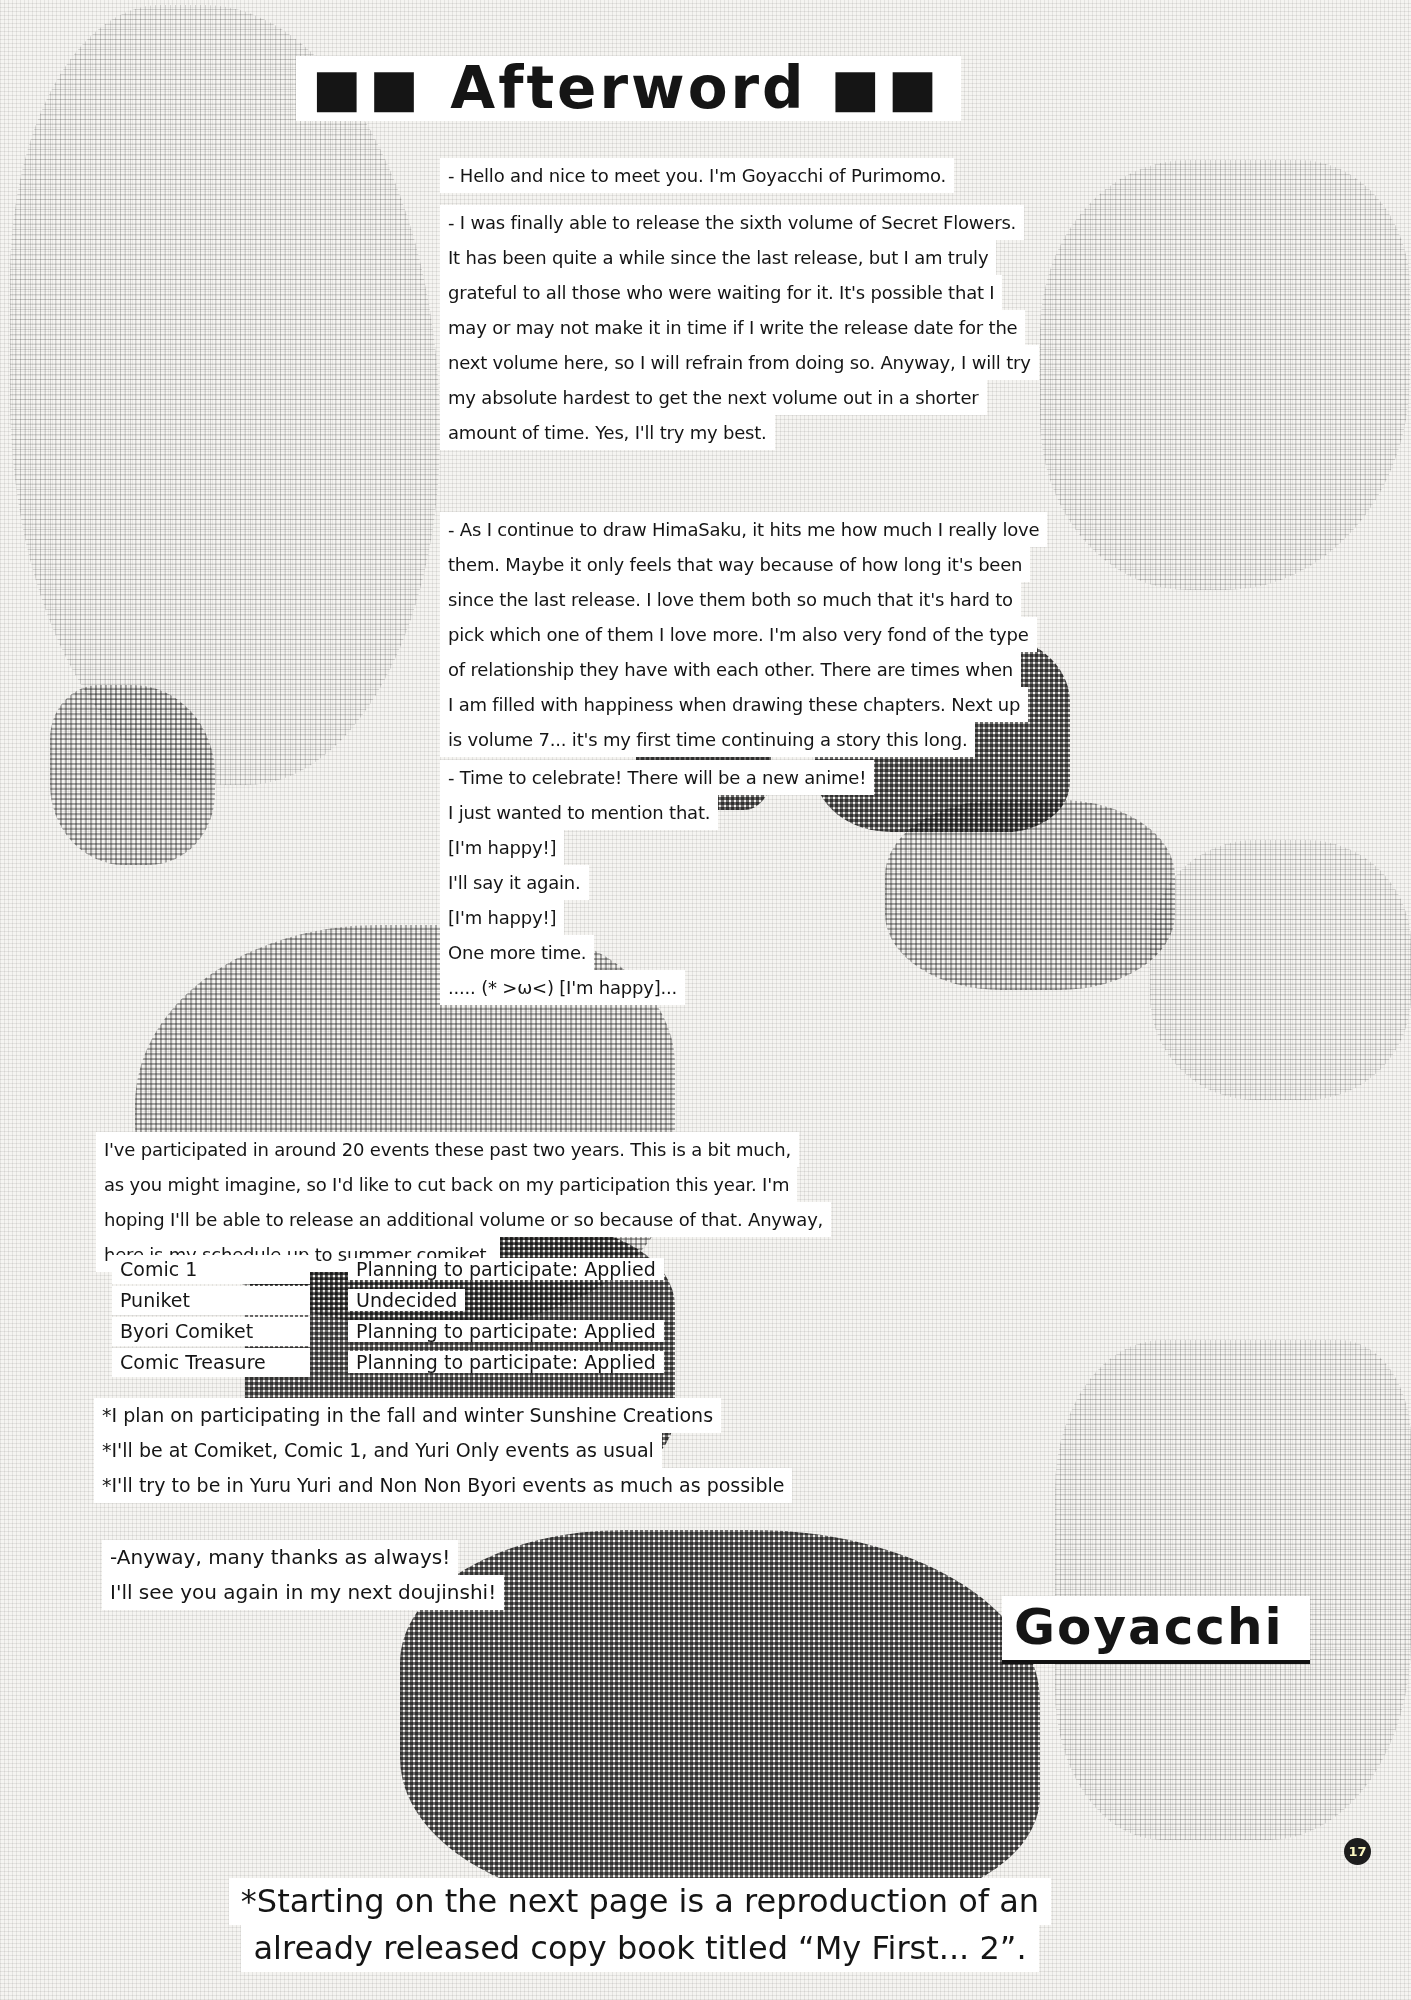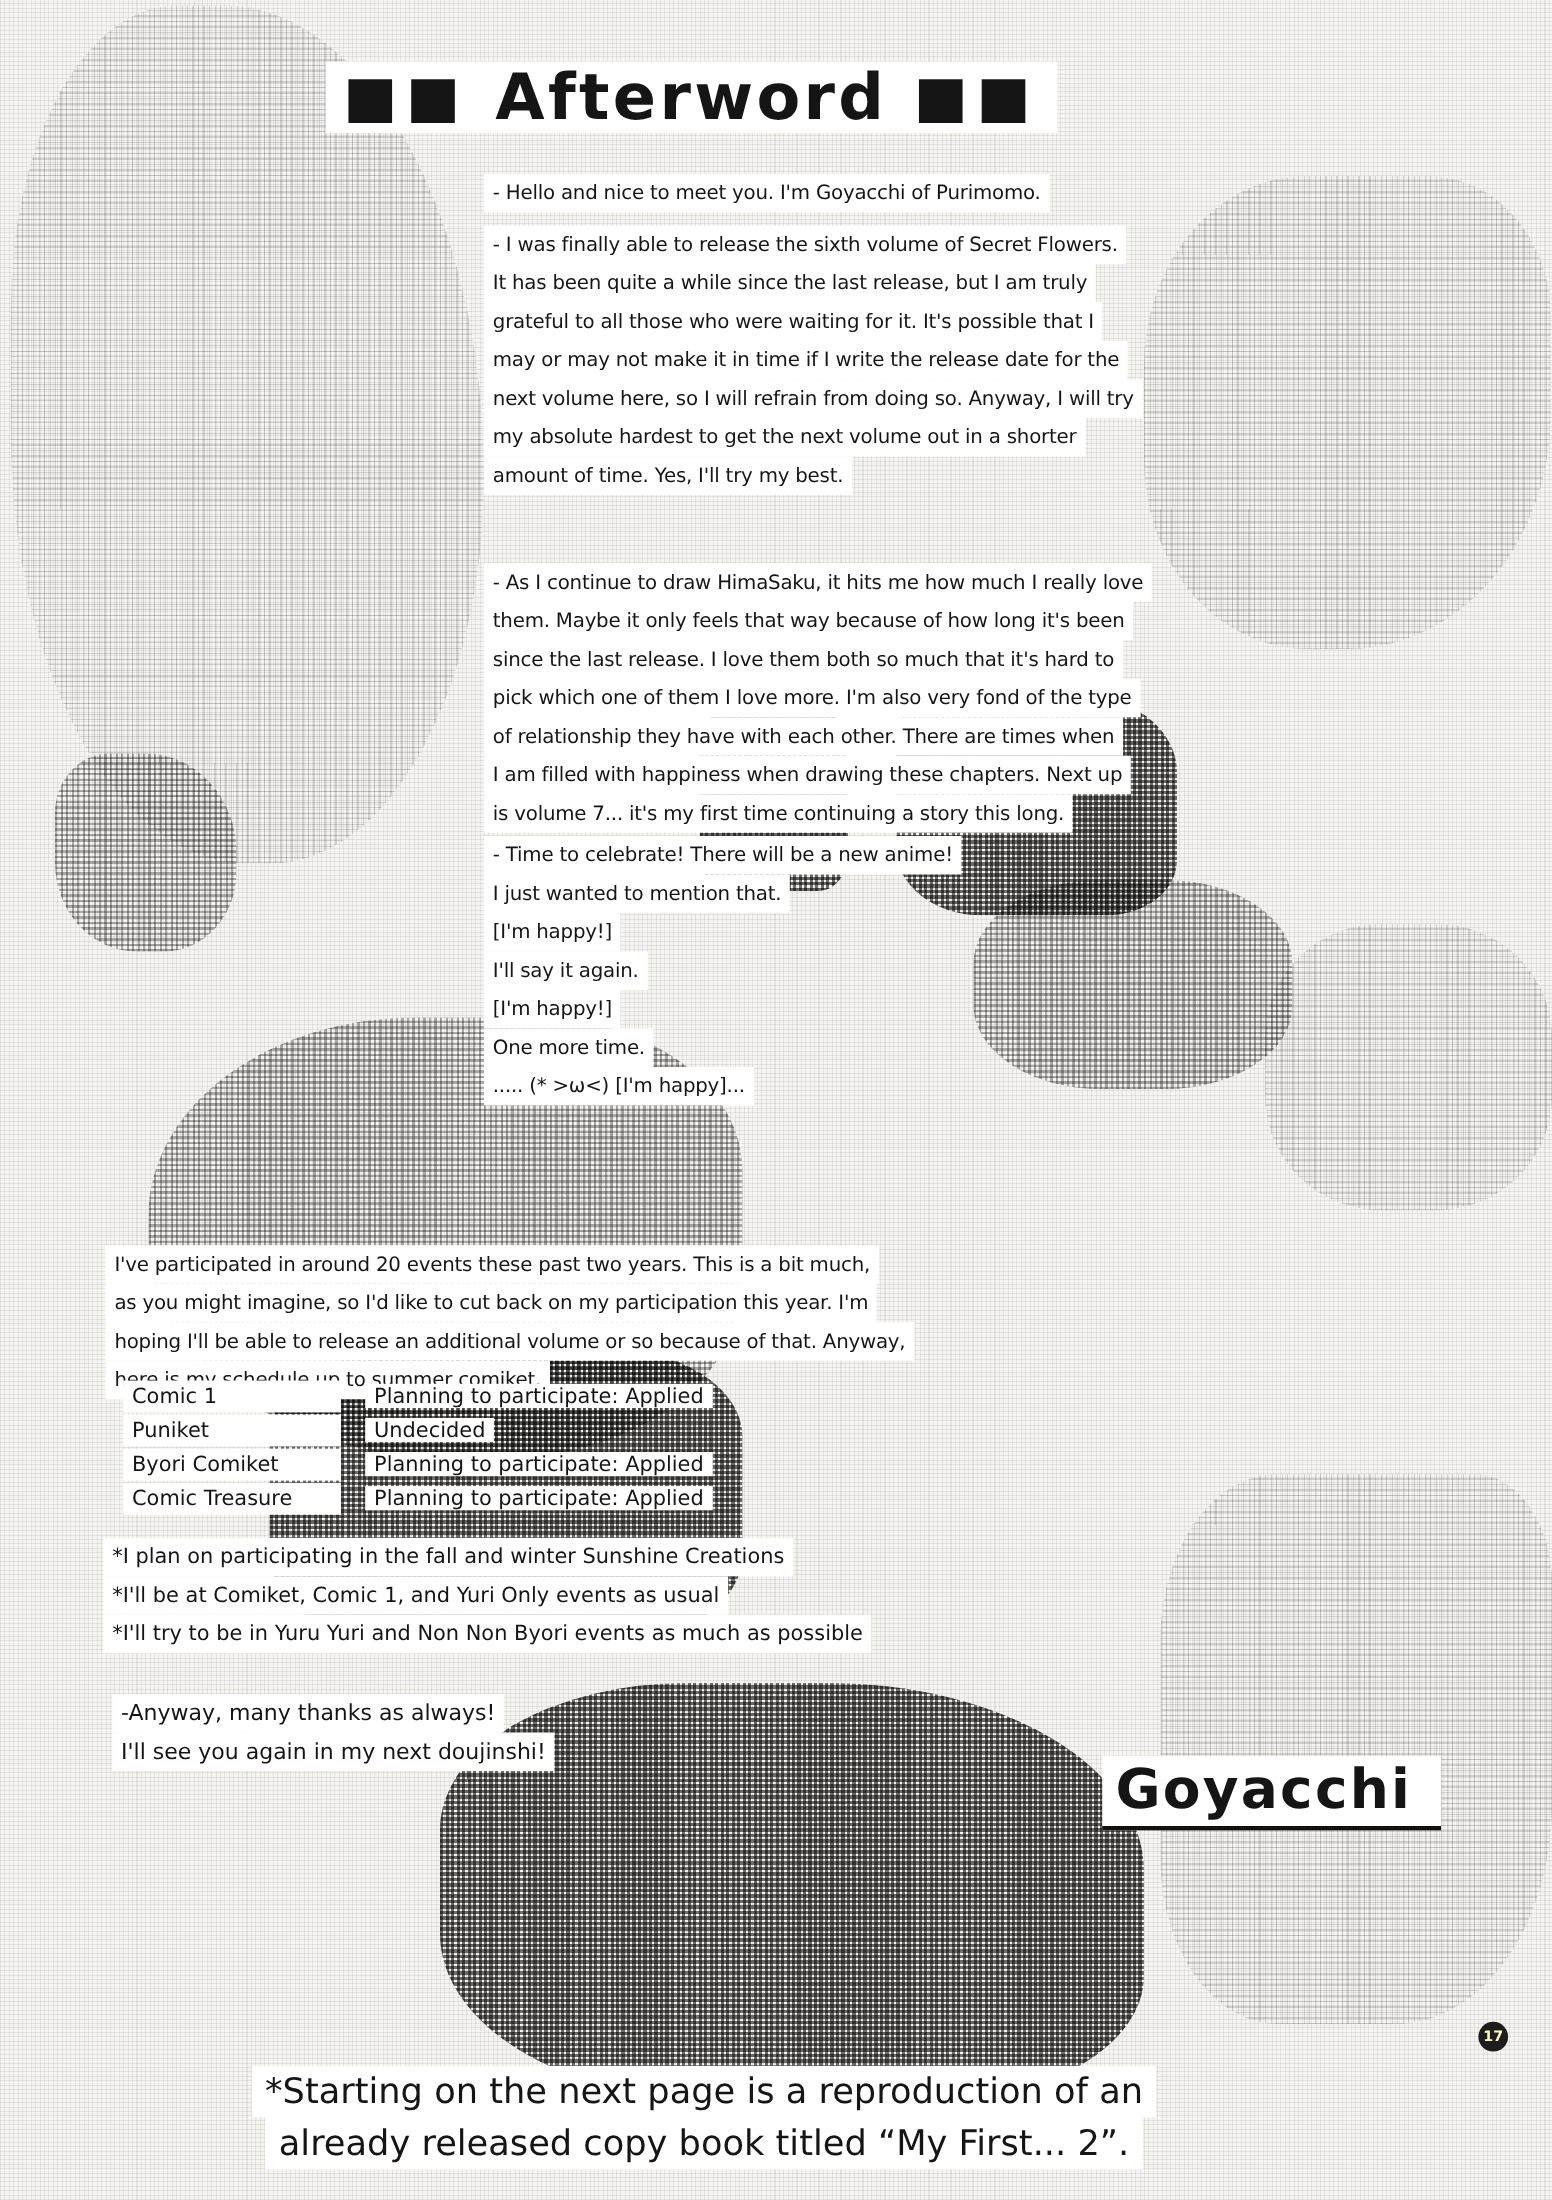--- a/index.html
+++ b/index.html
@@ -68,21 +68,21 @@
   .para1 { left:440px; top:158px; }
   .para2 { left:440px; top:205px; }
   .para3 { left:440px; top:512px; }
   .para4 { left:440px; top:760px; }
   .para5 { left:96px;  top:1132px; }
 
   .schedule { left:112px; top:1255px; font-size:19px; }
   .schedule .row { line-height:29px; margin-bottom:2px; white-space:nowrap; }
   .schedule .event {
     display:inline-block; min-width:182px;
-    background:#fff; padding:0 8px; margin-right:16px;
+    background:#fff; padding:0 8px; margin-right:32px;
   }
   .schedule .status { background:#fff; padding:0 8px; }
 
   .notes   { left:94px;  top:1398px; font-size:19px; line-height:33px; }
   .closing { left:102px; top:1508px; font-size:20px; line-height:33px;margin-top:32px; }
 
   .signature {
     position:absolute; z-index:2;
     left:1002px; top:1596px;
     font-size:50px; font-weight:bold; letter-spacing:2px;

